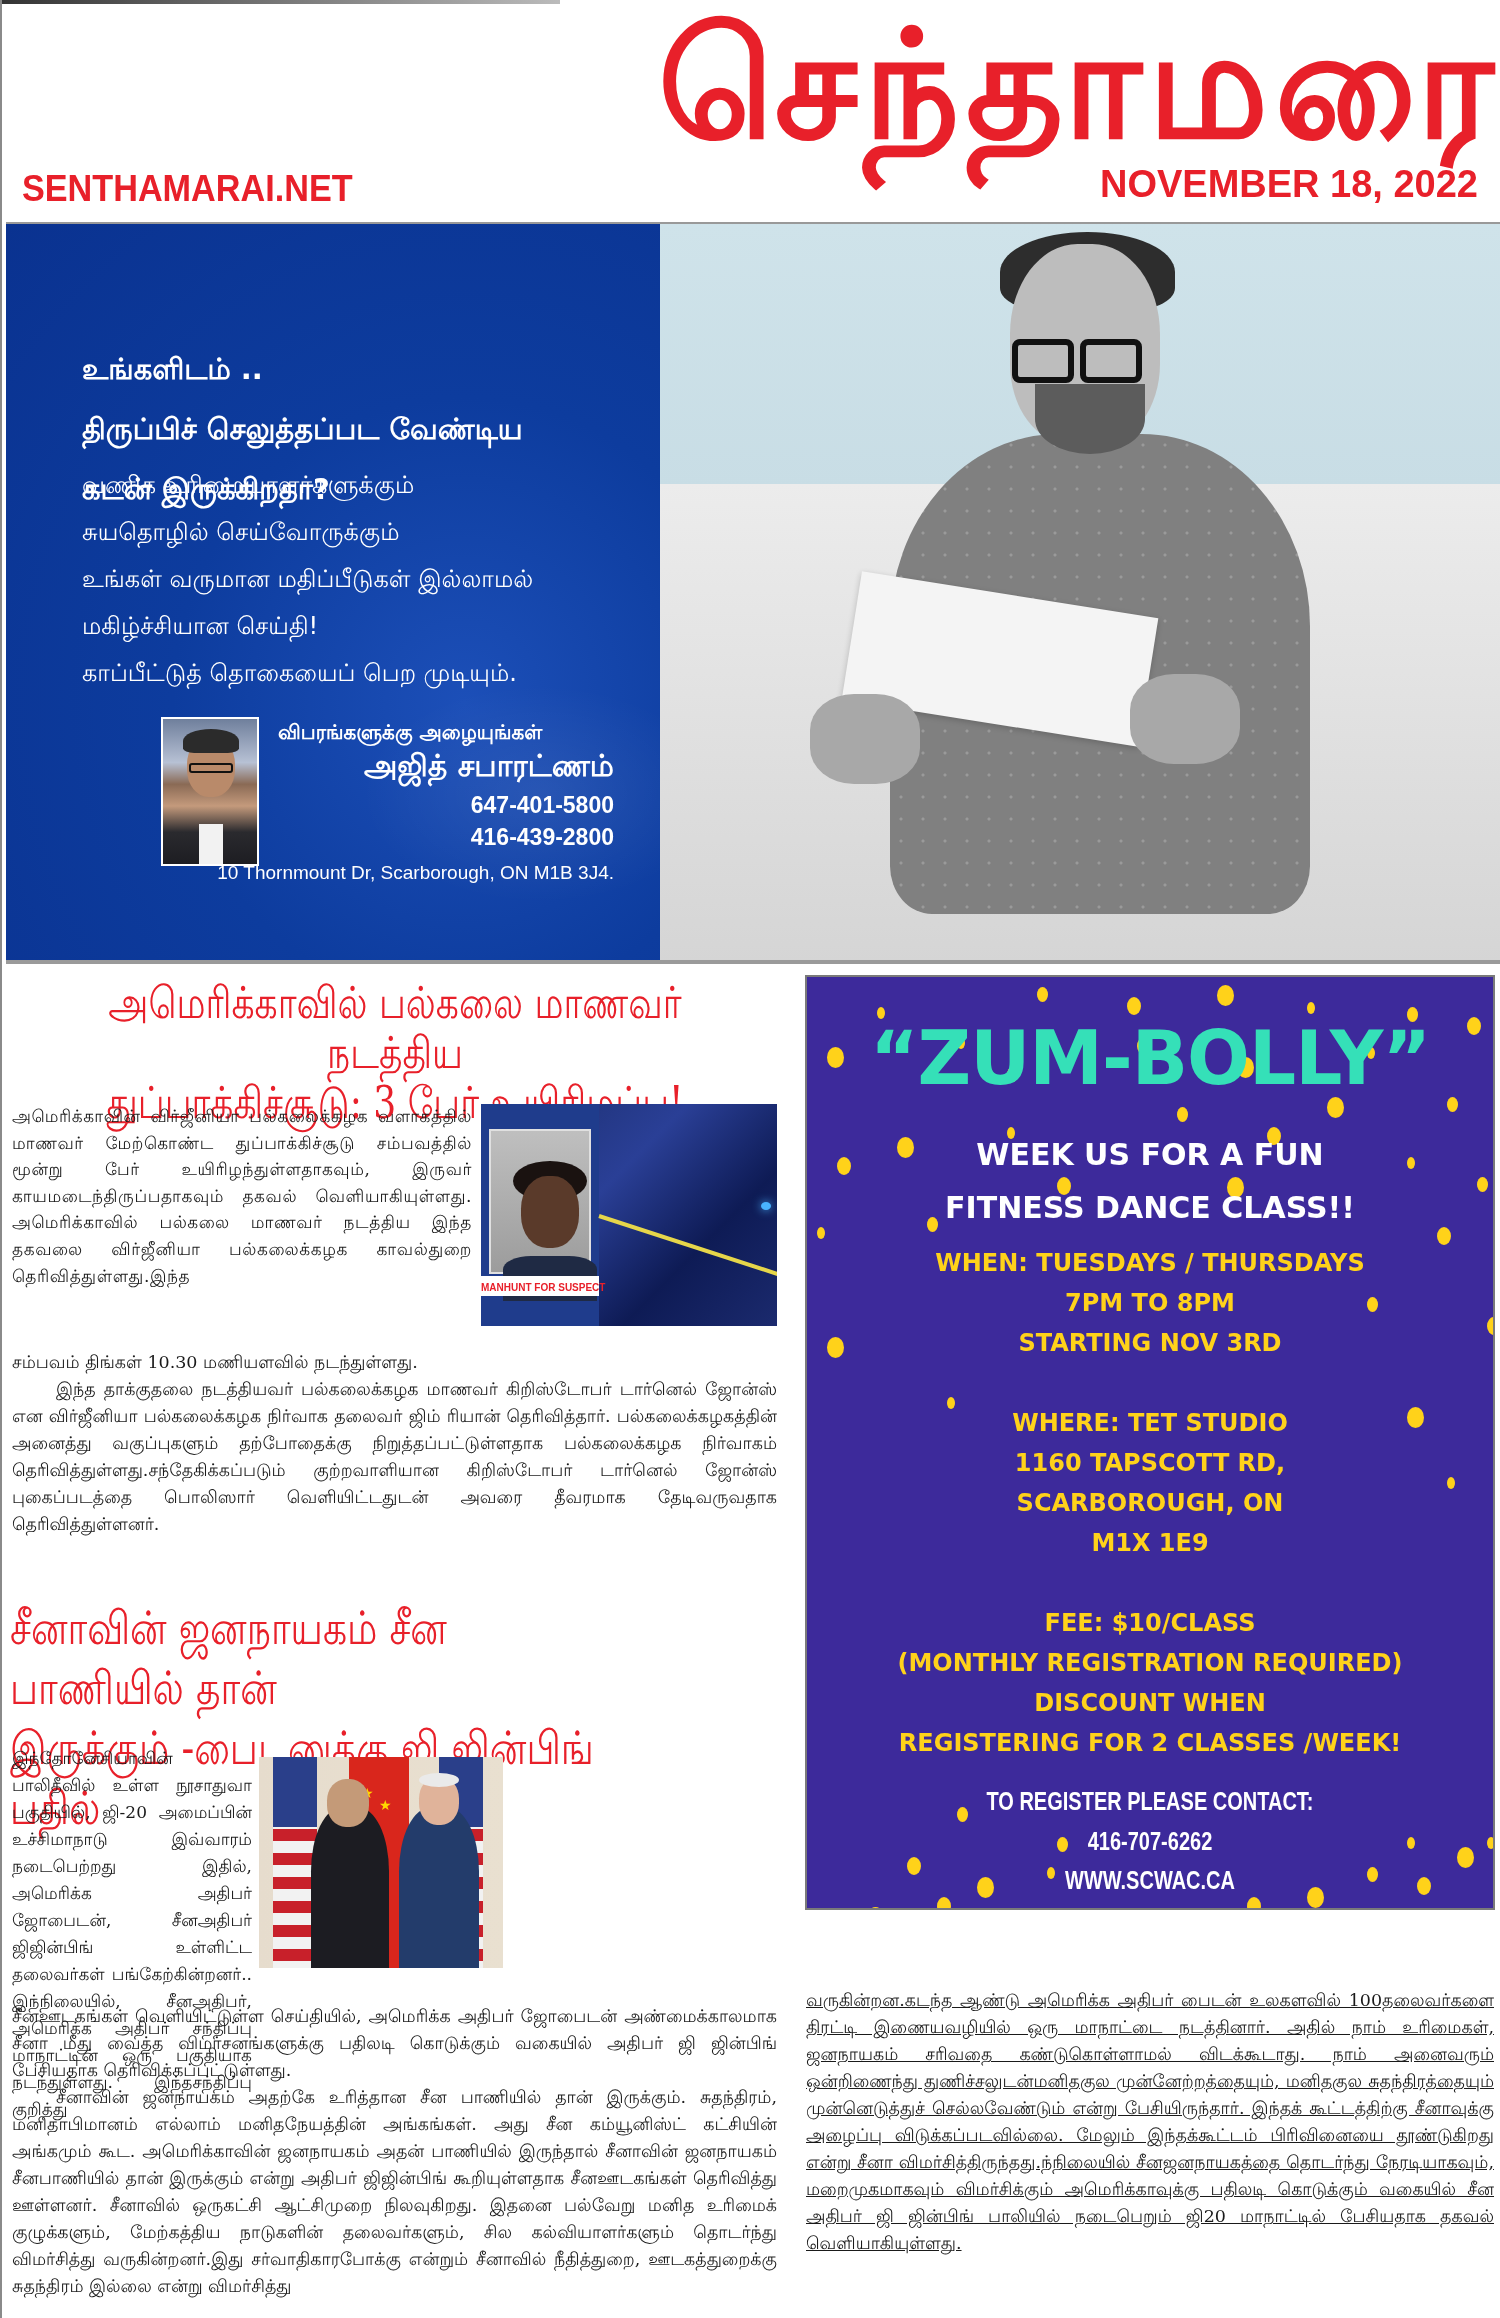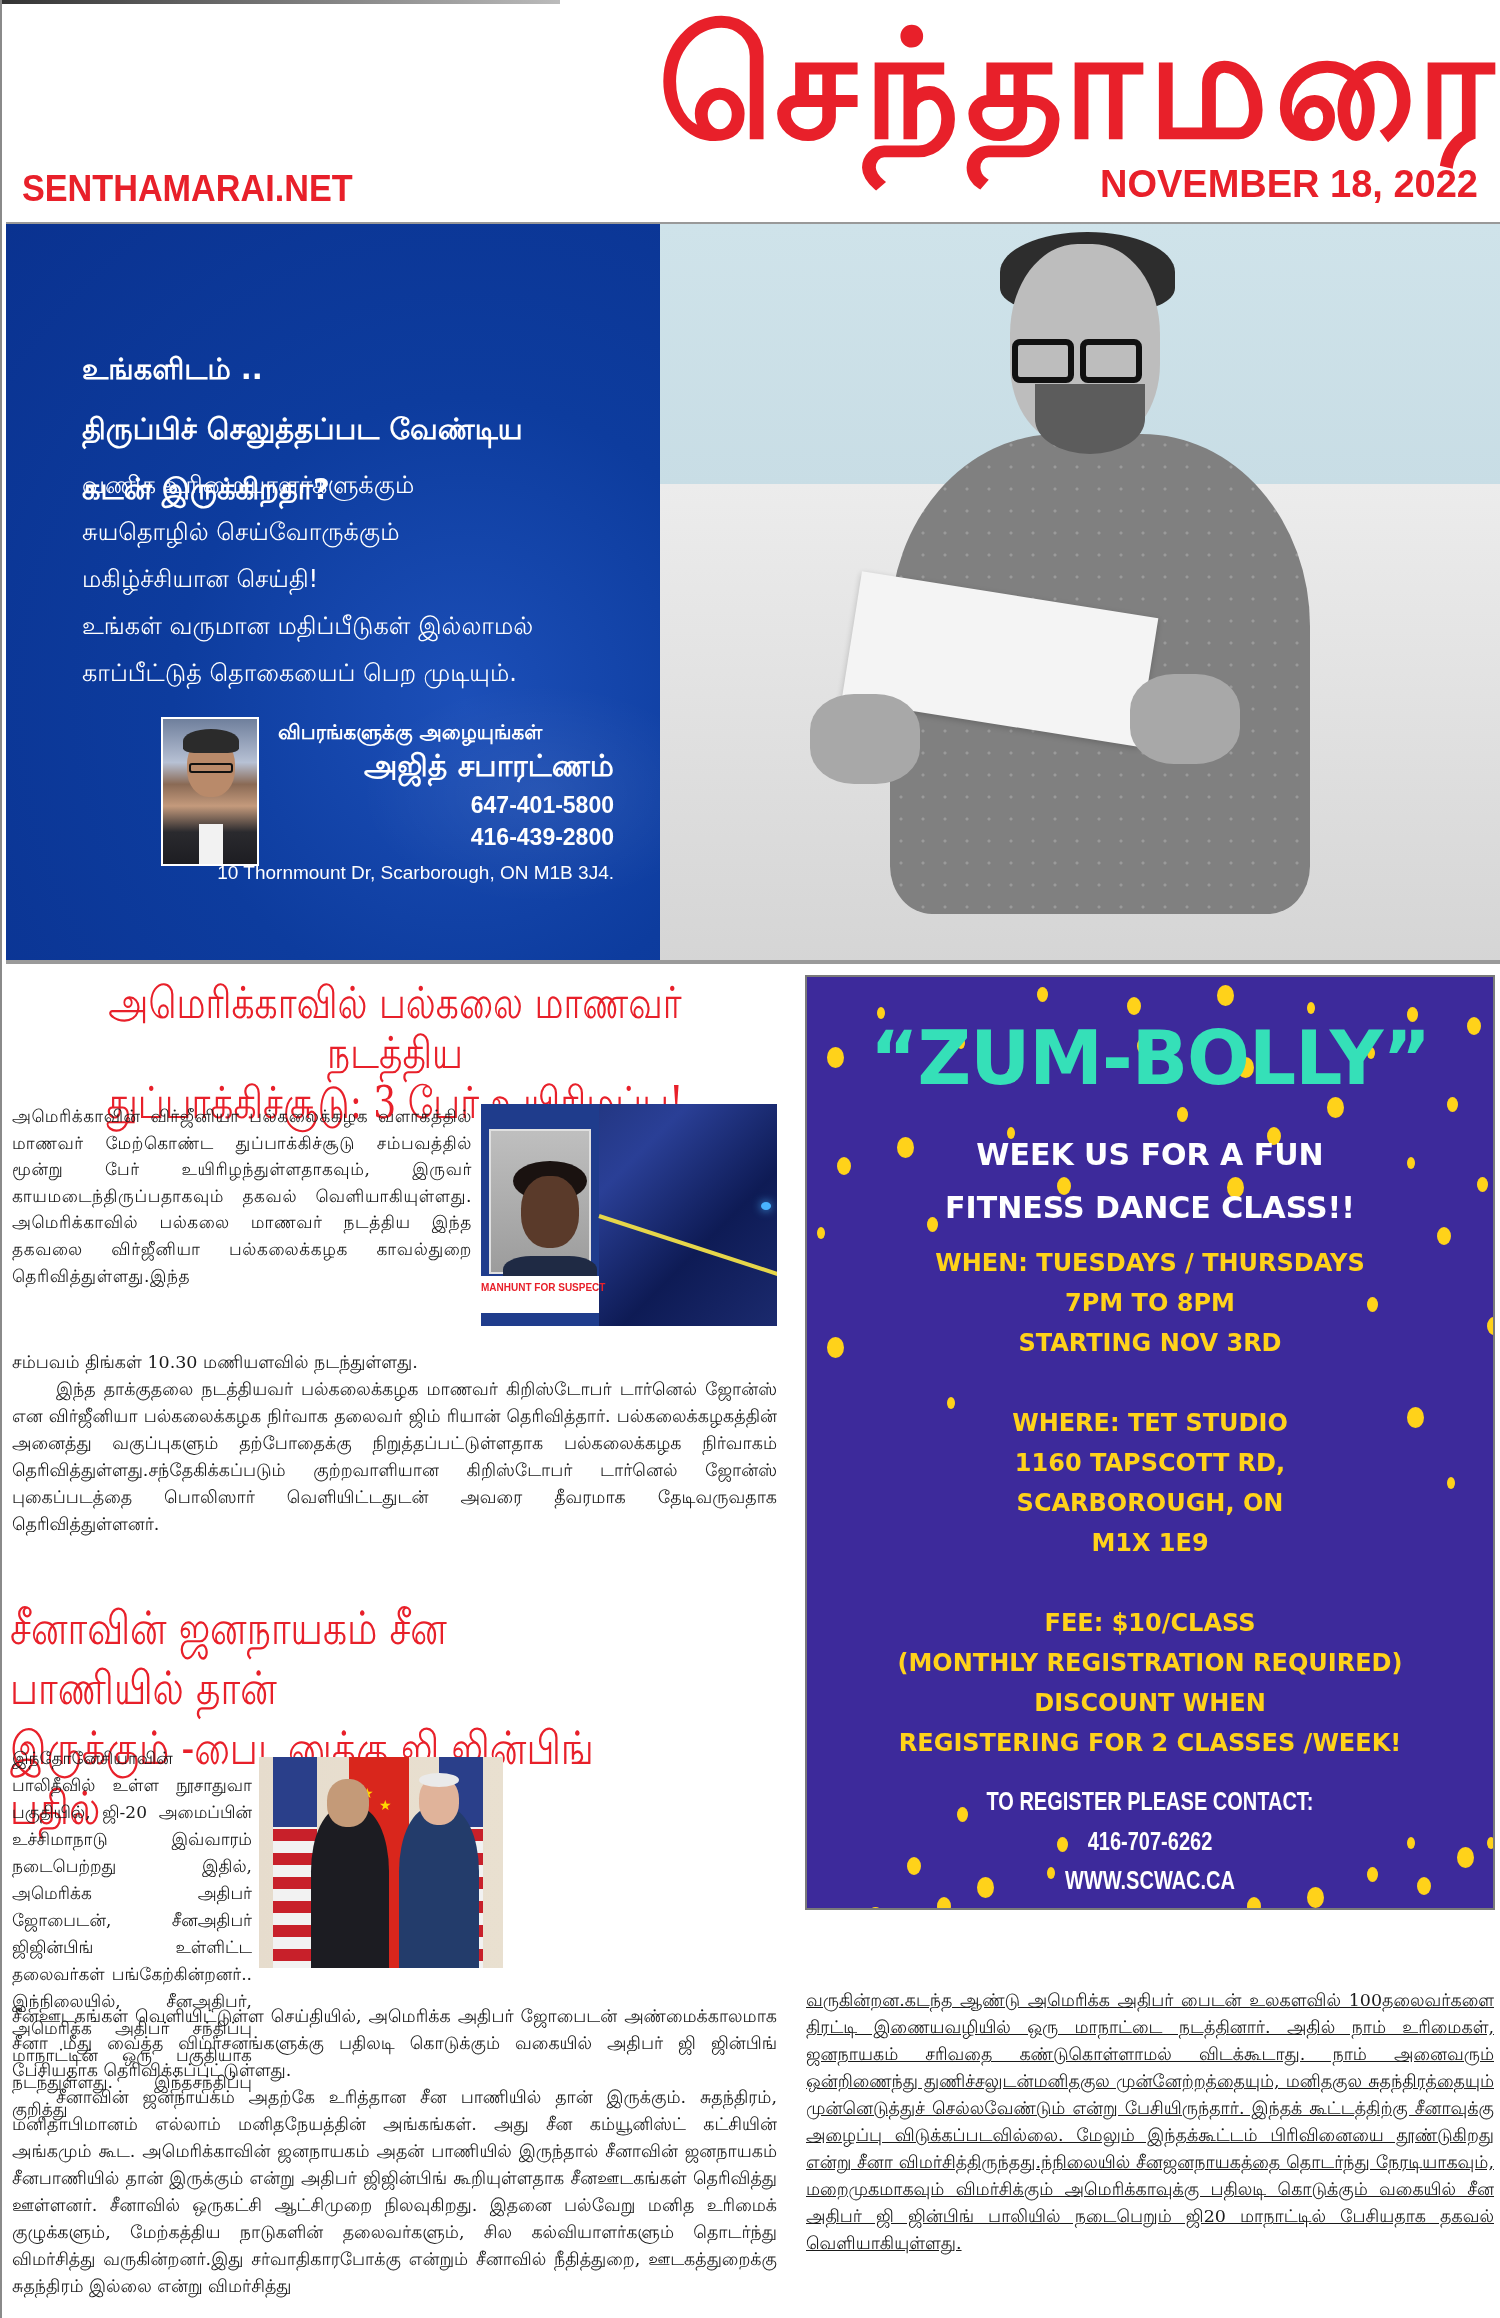--- a/index.html
+++ b/index.html
@@ -63,21 +63,21 @@
   .art-text { position: absolute; font-family: "DejaVu Serif", serif; font-size: 17.5px; line-height: 27px; color: #1a1a1a; text-align: justify; }
   .art-text p { margin: 0; }
   .art-text p.indent { text-indent: 44px; }
 
   .photo-manhunt { position: absolute; left: 481px; top: 1104px; width: 296px; height: 222px; background: linear-gradient(135deg,#1a2c6a 0%,#2a3f96 40%,#0e1b55 70%,#1b2a6e 100%); overflow: hidden; }
   .photo-manhunt .card { position:absolute; left: 0; top: 0; width: 118px; height: 222px; background: #1f3c8c; }
   .photo-manhunt .pic { position:absolute; left: 8px; top: 25px; width: 102px; height: 145px; background: linear-gradient(180deg,#bfbfbf 0%,#9c9c9c 100%); border: 2px solid #e0e0e0; }
   .photo-manhunt .face { position:absolute; left: 30px; top: 45px; width: 58px; height: 72px; border-radius: 45%; background:#5a3a2a; }
   .photo-manhunt .afro { position:absolute; left: 22px; top: 30px; width: 74px; height: 40px; border-radius: 50%; background:#1a1210; }
   .photo-manhunt .suit { position:absolute; left: 12px; top: 125px; width: 94px; height: 45px; background:#1f2a44; border-radius: 30% 30% 0 0; }
-  .photo-manhunt .caption { position:absolute; left: 0; top: 172px; width: 118px; height: 37px; background:#ffffff; color:#e8202a; font-family:"Liberation Sans",sans-serif; font-weight:bold; font-size: 10px; line-height: 24px; text-align:center; white-space: nowrap; }
+  .photo-manhunt .caption { position:absolute; left: 0; top: 172px; width: 118px; height: 20px; background:#ffffff; color:#e8202a; font-family:"Liberation Sans",sans-serif; font-weight:bold; font-size: 10px; line-height: 24px; text-align:center; white-space: nowrap; }
   .photo-manhunt .road { position:absolute; left: 118px; top: 110px; width: 240px; height: 4px; background:#e6d64a; transform: rotate(18deg); transform-origin: left; }
   .photo-manhunt .siren { position:absolute; left: 280px; top: 98px; width: 10px; height: 8px; border-radius:50%; background:#49b4ff; box-shadow: 0 0 10px #49b4ff; }
 
   .photo-summit { position: absolute; left: 259px; top: 1757px; width: 244px; height: 211px; background: linear-gradient(90deg,#e6dccd 0%,#e9e0d0 100%); overflow: hidden; }
   .photo-summit .flag { position:absolute; top: 0; width: 44px; height: 211px; background: repeating-linear-gradient(180deg,#c8202a 0 12px,#f2f2f2 12px 24px); }
   .photo-summit .flag .canton { position:absolute; left: 0; top: 0; width: 44px; height: 70px; background: #2a3f8a; }
   .photo-summit .cnflag { position:absolute; left: 90px; top: 0; width: 60px; height: 211px; background:#d9261c; }
   .photo-summit .cnflag .star { position:absolute; color:#ffd700; font-size: 14px; }
   .photo-summit .man1 { position:absolute; left: 52px; top: 50px; width: 78px; height: 161px; border-radius: 40% 40% 0 0; background:#1c1c22; }
   .photo-summit .man1 .face { position:absolute; left: 16px; top: -28px; width: 42px; height: 48px; border-radius: 45%; background:#c49a78; }
@@ -110,22 +110,22 @@
   <div class="ad-blue">
     <div class="wave"></div>
     <div class="ad-headline">
       <div>உங்களிடம் ..</div>
       <div>திருப்பிச் செலுத்தப்பட வேண்டிய</div>
       <div>கடன் இருக்கிறதா?</div>
     </div>
     <div class="ad-body">
       <div>வணிக உரிமையாளர்களுக்கும்</div>
       <div>சுயதொழில் செய்வோருக்கும்</div>
+      <div>உங்கள் வருமான மதிப்பீடுகள் இல்லாமல்</div>
       <div>மகிழ்ச்சியான செய்தி!</div>
-      <div>உங்கள் வருமான மதிப்பீடுகள் இல்லாமல்</div>
       <div>காப்பீட்டுத் தொகையைப் பெற முடியும்.</div>
     </div>
     <div class="ad-portrait">
       <div class="face"></div>
       <div class="hair"></div>
       <div class="glasses"></div>
       <div class="shirt"></div>
     </div>
     <div class="ad-contact-label">விபரங்களுக்கு அழையுங்கள்</div>
     <div class="ad-contact-name">அஜித் சபாரட்ணம்</div>

